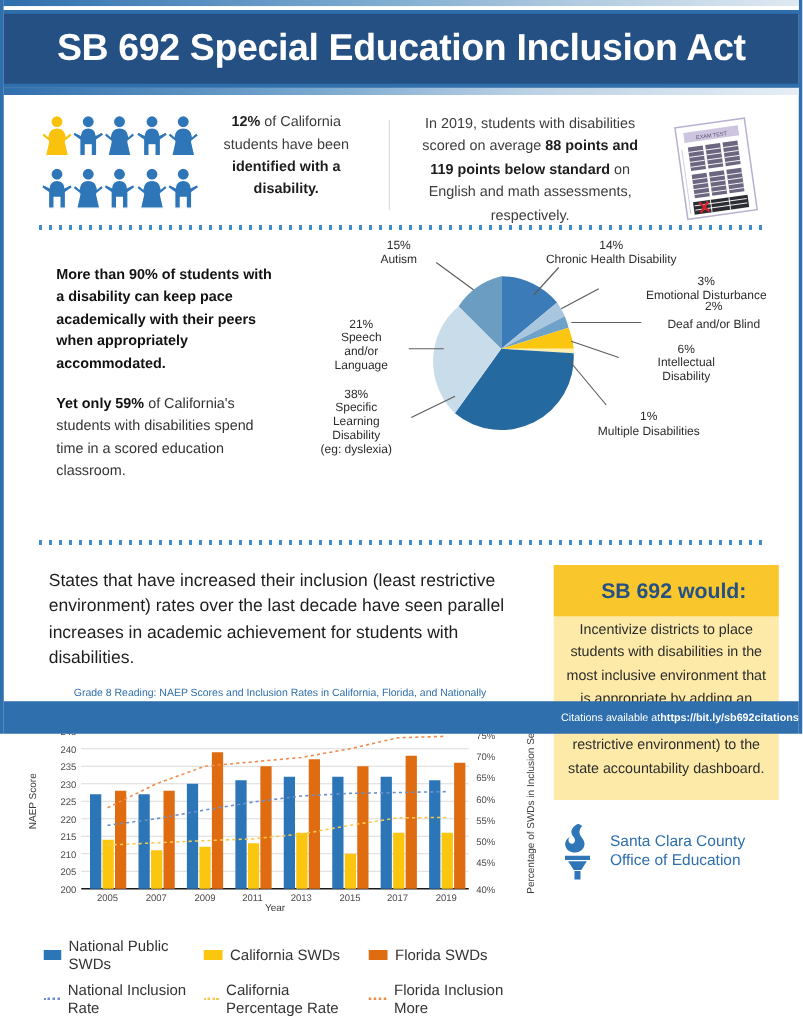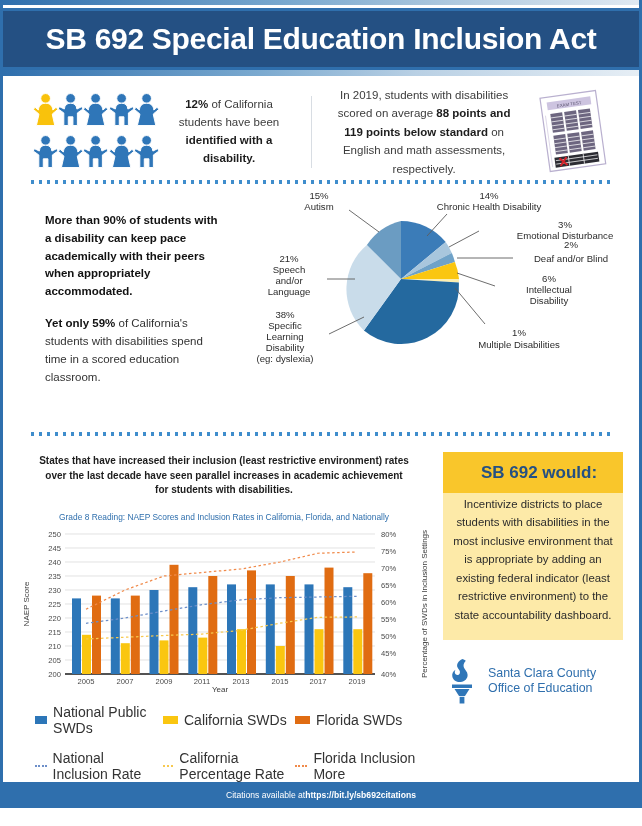--- a/index.html
+++ b/index.html
@@ -5,21 +5,21 @@
 <style>
   * { box-sizing: border-box; margin: 0; padding: 0; }
   html, body {
     width: 642px; height: 826px;
     font-family: "Liberation Sans", sans-serif;
     background: #ffffff;
     overflow: hidden;
   }
   #page {
     position: relative;
-    width: 642px; height: 808px;
+    width: 642px; height: 587px;
     background: #ffffff;
     border-left: 3px solid #2f6fad;
     border-right: 3px solid #2f6fad;
   }
 
   
   .hdr-wrap { position: relative; width: 100%; }
   .hdr-stripe-thin {
     height: 5px;
     background: linear-gradient(to right,#2f6fad 0%, #7aa9cf 45%, #adc8de 70%, #dfe9f2 100%);
@@ -52,21 +52,21 @@
 
   
   .dotted {
     height: 4px;
     margin: 0 28px;
     background-image: repeating-linear-gradient(to right, #3f8dcc 0 3px, rgba(0,0,0,0) 3px 8px);
   }
 
   
   .sec1 {
-    display: flex; align-items: center;
+    display: flex; 
     padding: 14px 18px 6px 18px;
     height: 104px;
   }
   .people {
     width: 138px; flex: 0 0 138px;
     display: flex; flex-direction: column; gap: 2px;
     padding-left: 12px;
   }
   .people-row { display: flex; gap: 0px; }
   .fig { width: 26px; height: 40px; position: relative; }
@@ -101,34 +101,34 @@
   }
   .pie-blurb p { margin-bottom: 14px; }
   .pie-blurb b { color: #121212; }
   .pie-svg { position: absolute; left: 228px; top: 0; }
   .pie-lbl { font-size: 9.6px; fill: #2c2c2c; font-family: "Liberation Sans", sans-serif; }
 
   
   .sec3 { display: flex; padding: 12px 0 0 0; height: 300px; }
   .sec3-left { width: 432px; flex: 0 0 432px; padding: 6px 4px 0 14px; }
   .bars-head {
-    text-align: center; font-size: 10px; font-weight: bold;
+    text-align: left; font-size: 14px; font-weight: normal;
     line-height: 1.45; color: #1d1d1d; padding: 0 22px;
   }
   .bars-sub {
     margin-top: 14px; text-align: center;
     font-size: 8.4px; color: #2f6fad;
   }
   .chart-area { position: relative; margin-top: 4px; }
   .axis-txt { font-size: 7.6px; fill: #4a4a4a; font-family: "Liberation Sans", sans-serif; }
   .axis-ttl { font-size: 8px; fill: #3b3b3b; font-family: "Liberation Sans", sans-serif; }
   .legend {
-    margin-top: 6px; padding-left: 18px;
+    margin-top: 14px; padding-left: 18px;
     display: grid; grid-template-columns: 128px 132px 132px;
-    row-gap: 14px; font-size: 14px; color: #333;
+    row-gap: 7px; font-size: 12px; color: #333;
   }
   .lg { display: flex; align-items: center; gap: 6px; }
   .sw { width: 15px; height: 8px; display: inline-block; }
   .swl { width: 15px; height: 0; border-top: 2px dotted; display: inline-block; }
 
   .sec3-right { flex: 1 1 auto; padding: 4px 16px 0 8px; }
   .sbbox { background: #fdeaa8; width: 100%; }
   .sbbox-hd {
     background: #f9c62b; color: #245083;
     font-size: 17px; font-weight: bold; text-align: center;
@@ -138,21 +138,21 @@
     font-size: 11.4px; line-height: 1.62; color: #2b2b2b;
     text-align: center; padding: 2px 10px 16px 10px;
   }
   .logo-row { display: flex; align-items: center; gap: 9px; margin-top: 18px; padding-left: 2px; }
   .logo-txt { color: #2f6fad; font-size: 12.4px; line-height: 1.25; }
 
   
   .footer {
     position: absolute; left: 0; right: 0; bottom: 0;
     height: 26px; background: #2f6fad;
-    display: flex; align-items: center; justify-content: center;
+    display: flex; align-items: center; justify-content: flex-end;
     color: #ffffff; font-size: 8.6px;
   }
   .footer b { color: #ffffff; }
 </style>
 </head>
 <body>
 
 <div id="page">
 
   <div class="hdr-wrap">

